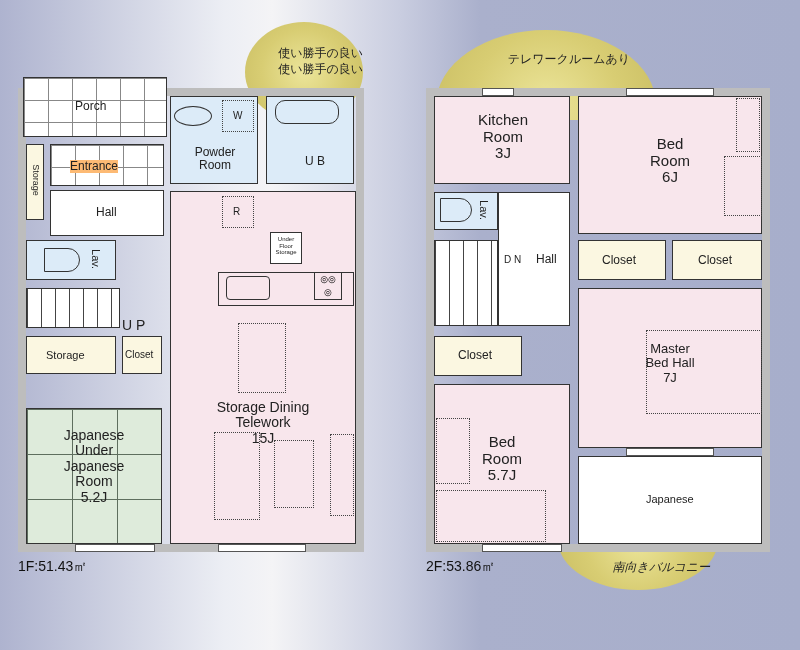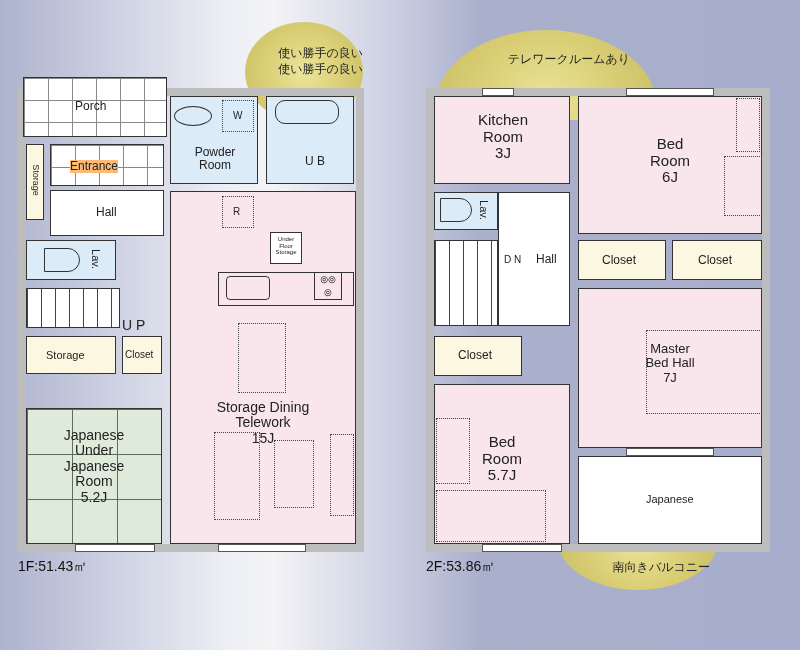--- a/index.html
+++ b/index.html
@@ -112,21 +112,21 @@
   <div class="win" style="left:218px;top:544px;width:88px;height:8px;"></div>
 
   <div class="area" style="left:18px;top:558px;">1F:51.43㎡</div>
 </div>
 
 <div>
   <div class="glow" style="left:436px;top:30px;width:220px;height:150px;clip-path:inset(0 0 60px 0);"></div>
   <div class="note" style="left:460px;top:52px;width:170px;">テレワークルームあり</div>
 
   <div class="glow" style="left:558px;top:490px;width:160px;height:100px;clip-path:inset(62px 0 0 0);"></div>
-  <div class="note" style="left:570px;top:560px;width:140px;">南向きバルコニー</div>
+  <div class="note" style="left:570px;top:560px;width:140px;font-style:italic;">南向きバルコニー</div>
 
   <div class="wall" style="left:426px;top:88px;width:8px;height:464px;"></div>
   <div class="wall" style="left:426px;top:88px;width:344px;height:8px;"></div>
   <div class="wall" style="left:762px;top:88px;width:8px;height:464px;"></div>
   <div class="wall" style="left:426px;top:544px;width:344px;height:8px;"></div>
 
   <div class="room pink" style="left:434px;top:96px;width:136px;height:88px;"></div>
   <div class="lbl" style="left:455px;top:112px;width:96px;font-size:15px;">
     <div>Kitchen</div>
     <div>Room</div>

